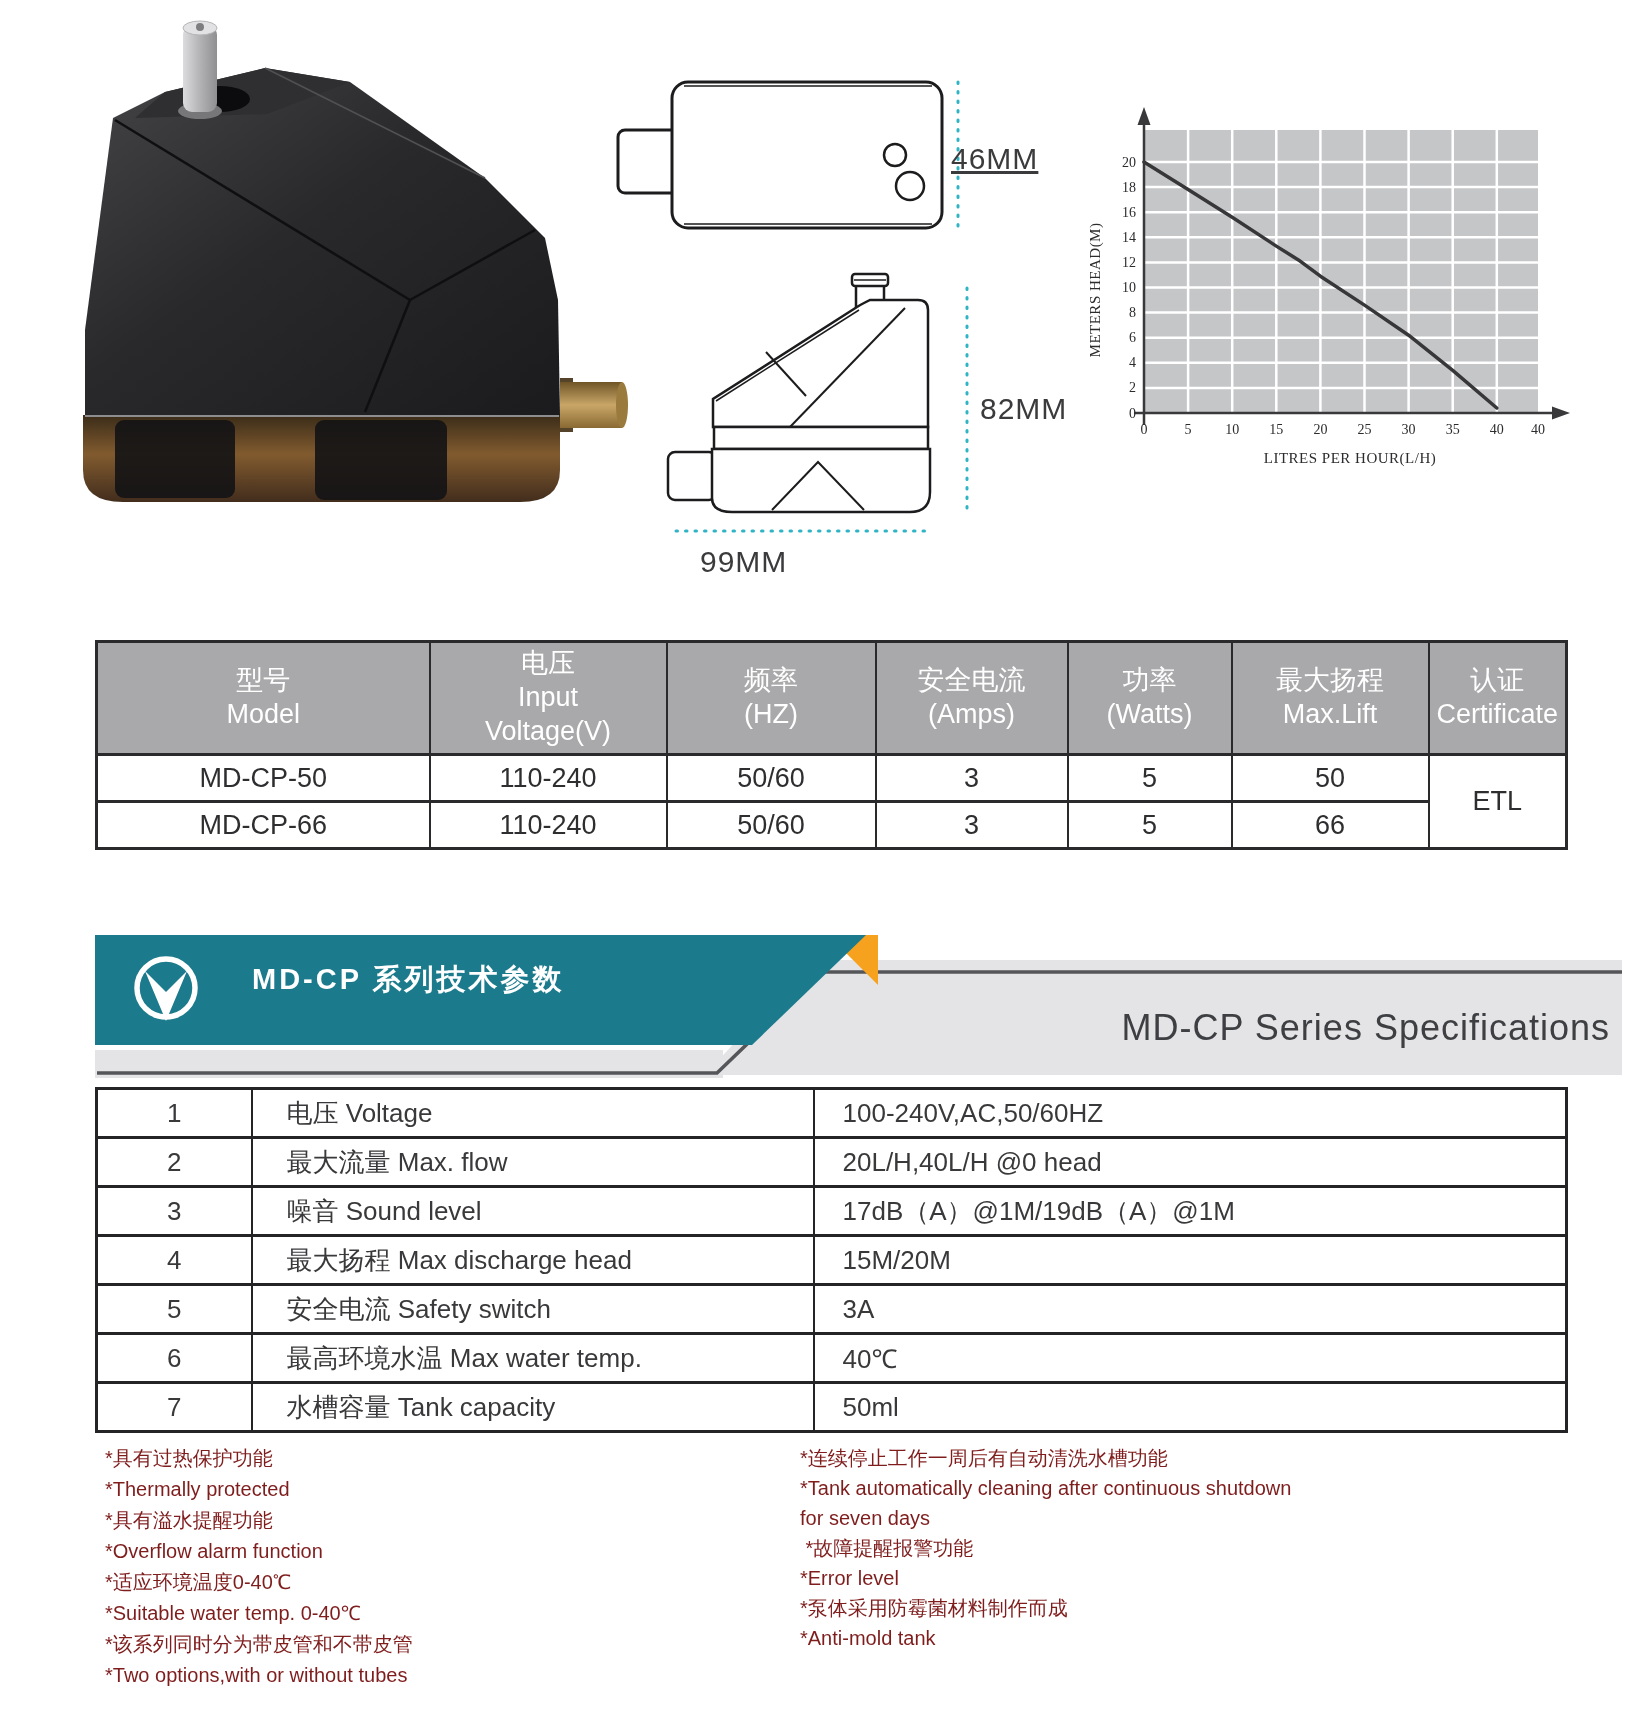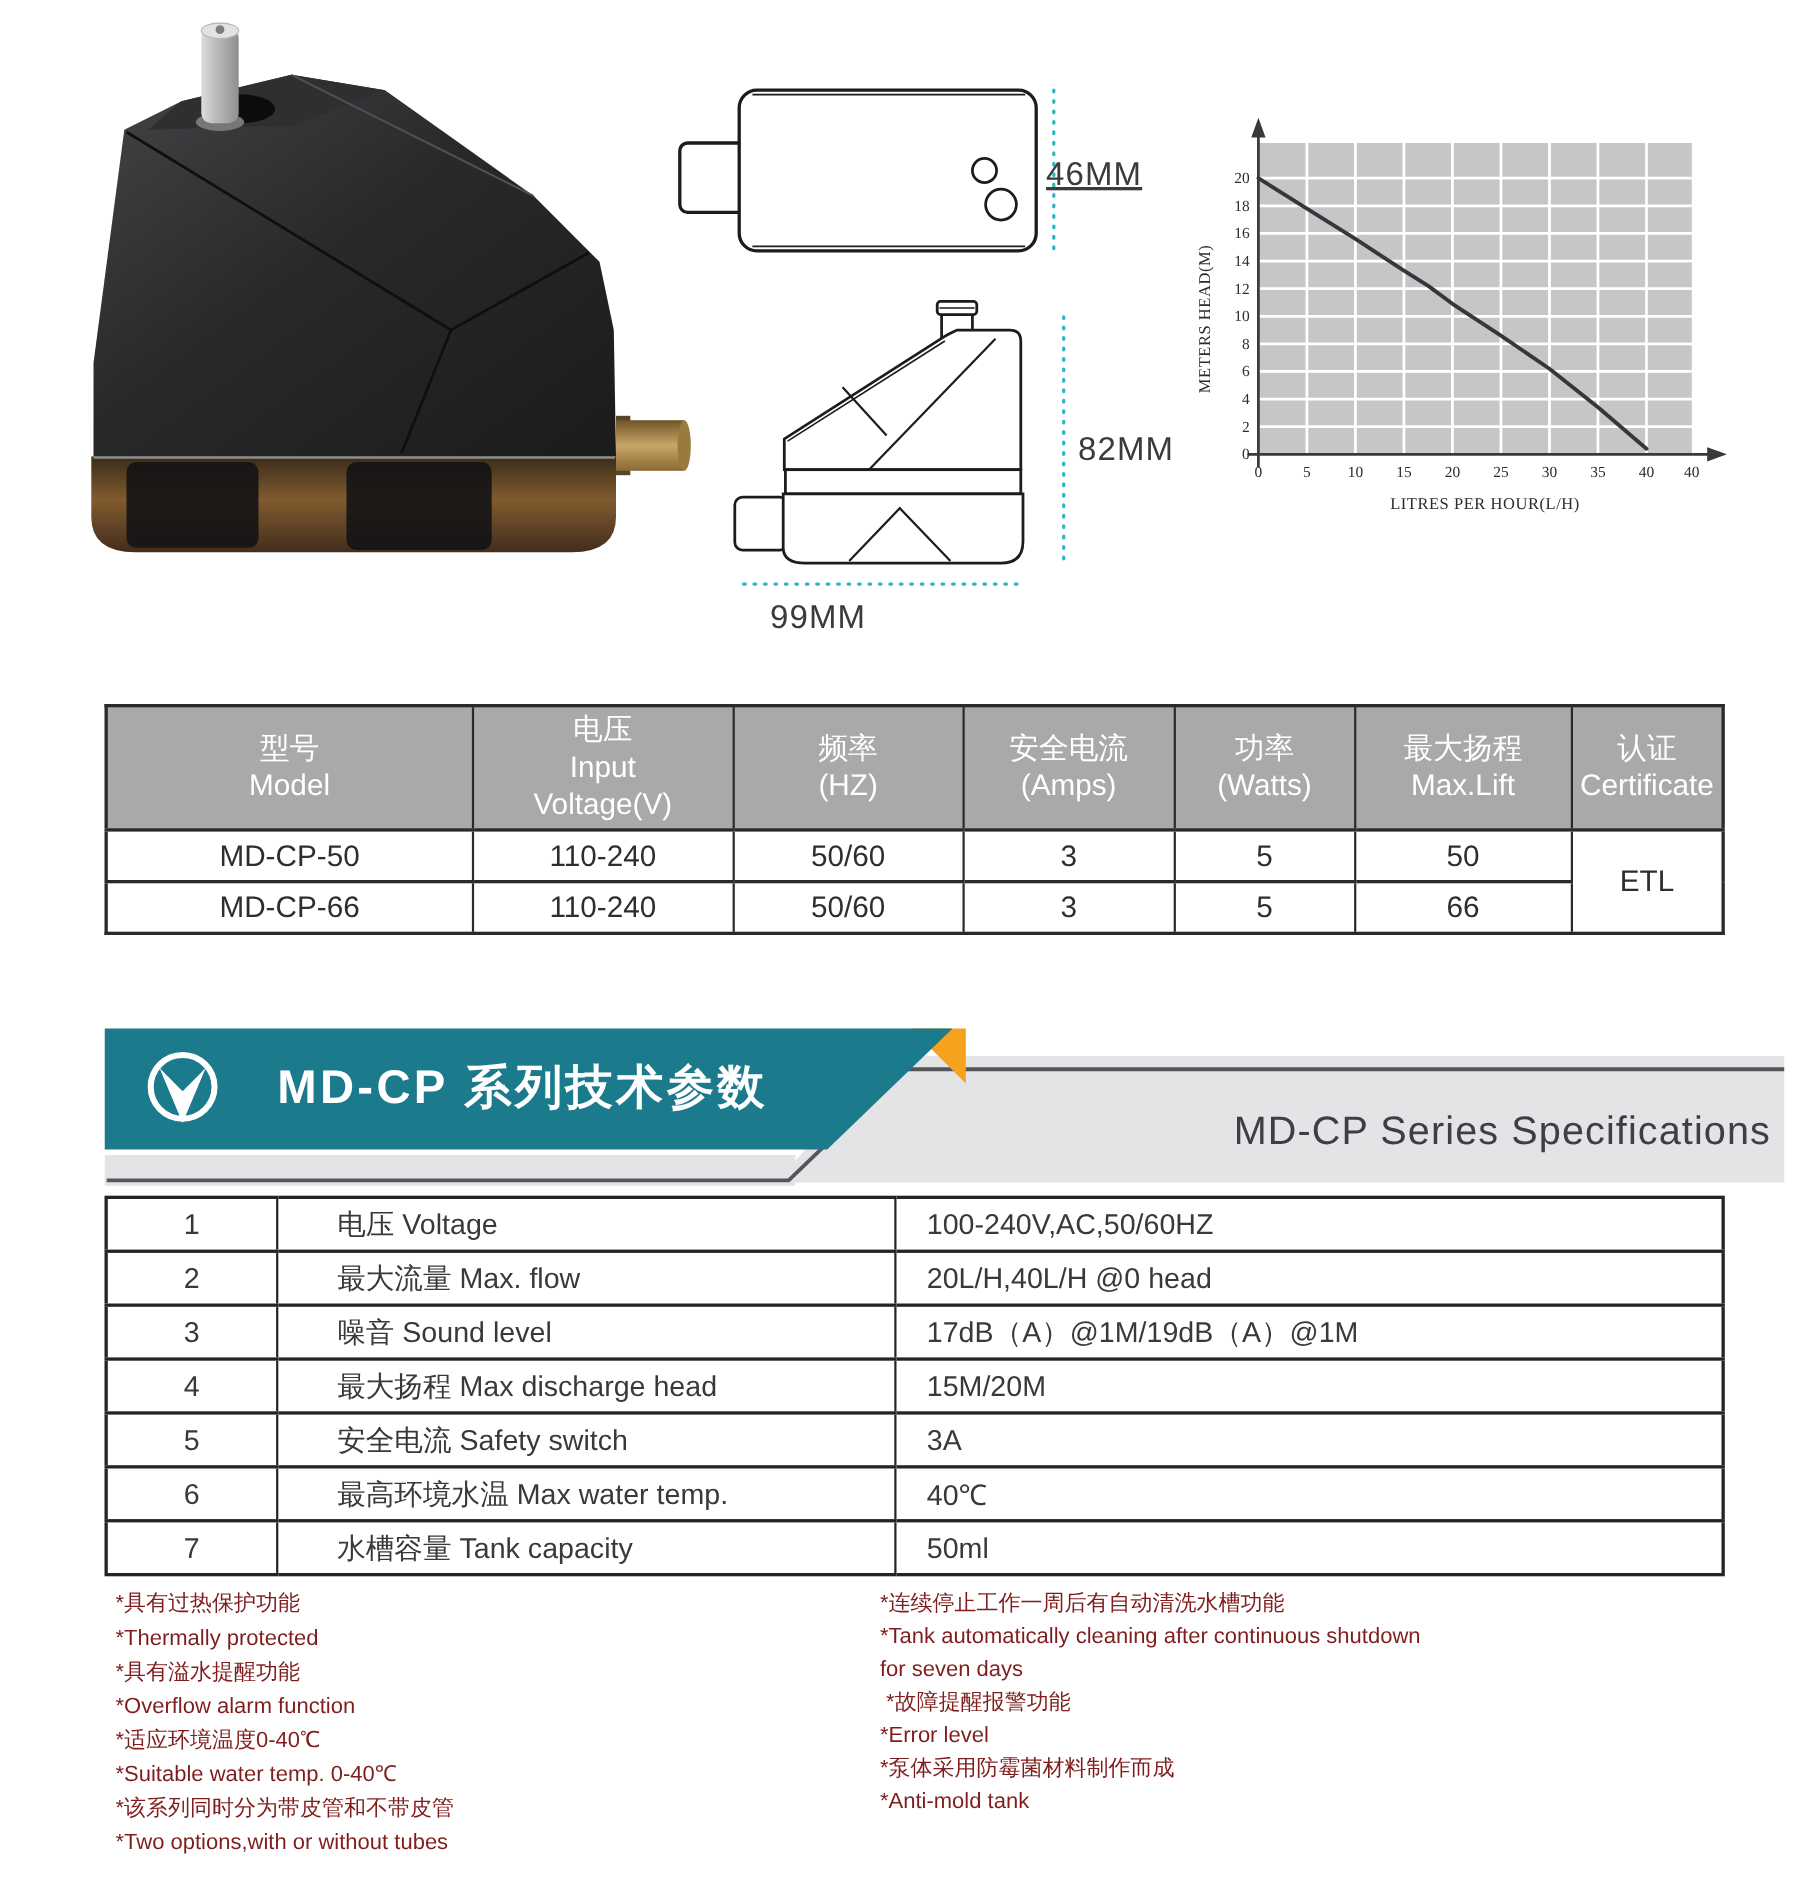--- a/index.html
+++ b/index.html
@@ -10,30 +10,30 @@
 
   
   .spec-table{position:absolute;left:95px;top:640px;width:1470px;border-collapse:collapse;table-layout:fixed;}
   .spec-table th,.spec-table td{border:2px solid #2a2a2c;text-align:center;vertical-align:middle;padding:0;}
   .spec-table{border:3px solid #2a2a2c;padding-left:39px;}
   .spec-table th{background:#a9a9ab;color:#ffffff;font-weight:normal;font-size:27px;line-height:1.25;height:110px;border-bottom:3px solid #2a2a2c;}
   .spec-table td{font-size:27px;color:#2e2e30;height:44px;border-top:3px solid #2a2a2c;}
   .th-en{white-space:pre-line;}
 
   
-  .banner-title-zh{position:absolute;left:252px;top:960px;font-size:43px;font-weight:bold;color:#ffffff;letter-spacing:3px;white-space:nowrap;}
+  .banner-title-zh{position:absolute;left:252px;top:960px;font-size:29px;font-weight:bold;color:#ffffff;letter-spacing:3px;white-space:nowrap;}
   .banner-title-en{position:absolute;left:820px;top:1006px;width:790px;height:44px;line-height:44px;text-align:right;
                    font-size:36px;color:#3e3f42;letter-spacing:1px;white-space:nowrap;}
 
   
   .param-table{position:absolute;left:95px;top:1087px;width:1470px;border-collapse:collapse;table-layout:fixed;border:3px solid #242426;}
   .param-table td{border:2px solid #242426;border-top:3px solid #242426;border-bottom:3px solid #242426;
                   height:44px;font-size:26px;color:#39393b;vertical-align:middle;}
   .p-no{text-align:center;}
-  .p-label{padding-left:54px;}
+  .p-label{padding-left:34px;}
   .p-value{padding-left:28px;}
 
   
   .notes{position:absolute;font-size:20px;color:#7f1d1d;}
   .notes div{line-height:31px;white-space:pre;}
   .notes-left{left:105px;top:1443px;}
   .notes-right{left:800px;top:1443px;}
   .notes-right div{line-height:30px;}
 
   

